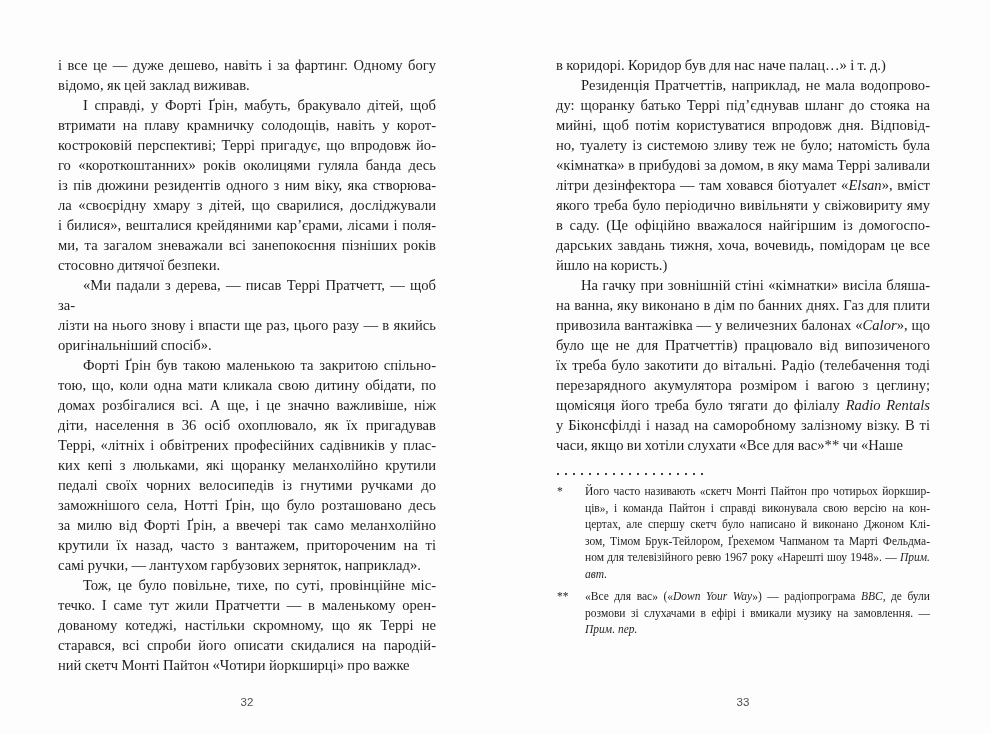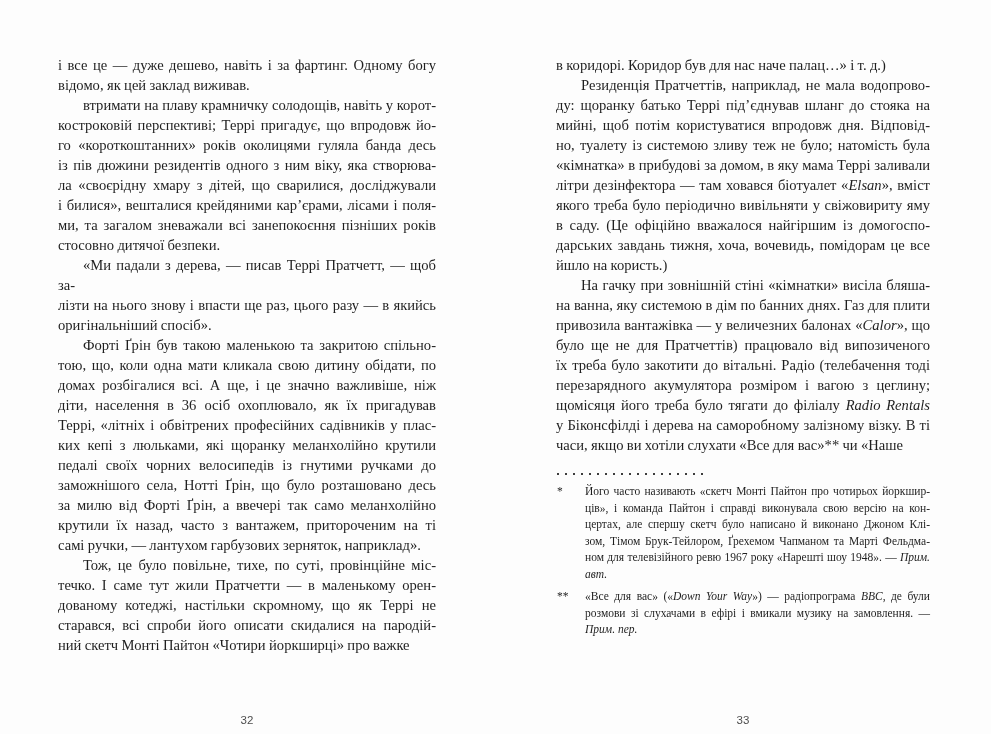--- a/index.html
+++ b/index.html
@@ -37,37 +37,38 @@
   }
   .fn-line {
     font-size: 11.5px;
     line-height: 16.5px;
     text-align: justify;
     text-align-last: justify;
   }
   .fn-line.last { text-align-last: left; }
   i { font-style: italic; }
   .folio {
-    position: absolute; top: 714px; left: 0; right: 0;
+    position: absolute; top: 696px; left: 0; right: 0;
     text-align: center;
     font-family: "Liberation Sans", sans-serif;
     font-size: 11.5px;
     color: var(--folio, #4d4d4d);
   }
 </style>
 </head>
 <body style="--bg: #fdfdfd; --text: #1f1f1f; --folio: #4d4d4d;">
 
 <div class="page page-left">
   <div class="body-text">
       <div class="para">
         <div class="line">і все це — дуже дешево, навіть і за фартинг. Одному богу</div>
         <div class="line last">відомо, як цей заклад виживав.</div>
       </div>
       <div class="para indent">
+        <div class="line">І справді, у Форті Ґрін, мабуть, бракувало дітей, щоб</div>
         <div class="line">втримати на плаву крамничку солодощів, навіть у корот-</div>
         <div class="line">костроковій перспективі; Террі пригадує, що впродовж йо-</div>
         <div class="line">го «короткоштанних» років околицями гуляла банда десь</div>
         <div class="line">із пів дюжини резидентів одного з ним віку, яка створюва-</div>
         <div class="line">ла «своєрідну хмару з дітей, що сварилися, досліджували</div>
         <div class="line">і билися», вешталися крейдяними кар’єрами, лісами і поля-</div>
         <div class="line">ми, та загалом зневажали всі занепокоєння пізніших років</div>
         <div class="line last">стосовно дитячої безпеки.</div>
       </div>
       <div class="para indent">
@@ -112,27 +113,27 @@
           <div class="line">но, туалету із системою зливу теж не було; натомість була</div>
           <div class="line">«кімнатка» в прибудові за домом, в яку мама Террі заливали</div>
           <div class="line">літри дезінфектора — там ховався біотуалет «<i>Elsan</i>», вміст</div>
           <div class="line">якого треба було періодично вивільняти у свіжовириту яму</div>
           <div class="line">в саду. (Це офіційно вважалося найгіршим із домогоспо-</div>
           <div class="line">дарських завдань тижня, хоча, вочевидь, помідорам це все</div>
           <div class="line last">йшло на користь.)</div>
         </div>
         <div class="para indent">
           <div class="line">На гачку при зовнішній стіні «кімнатки» висіла бляша-</div>
-          <div class="line">на ванна, яку системою в дім по банних днях. Газ для плити</div>
+          <div class="line">на ванна, яку виконано в дім по банних днях. Газ для плити</div>
           <div class="line">привозила вантажівка — у величезних балонах «<i>Calor</i>», що</div>
           <div class="line">було ще не для Пратчеттів) працювало від випозиченого</div>
           <div class="line">їх треба було закотити до вітальні. Радіо (телебачення тоді</div>
           <div class="line">перезарядного акумулятора розміром і вагою з цеглину;</div>
           <div class="line">щомісяця його треба було тягати до філіалу <i>Radio Rentals</i></div>
-          <div class="line">у Біконсфілді і дерева на саморобному залізному візку. В ті</div>
+          <div class="line">у Біконсфілді і назад на саморобному залізному візку. В ті</div>
           <div class="line last">часи, якщо ви хотіли слухати «Все для вас»** чи «Наше</div>
         </div>
       </div>
     <div class="fn-sep"></div>
     <div class="footnotes">
         <div class="footnote">
           <span class="fn-marker">*</span>
           <div>
             <div class="fn-line">Його часто називають «скетч Монті Пайтон про чотирьох йоркшир-</div>
             <div class="fn-line">ців», і команда Пайтон і справді виконувала свою версію на кон-</div>

